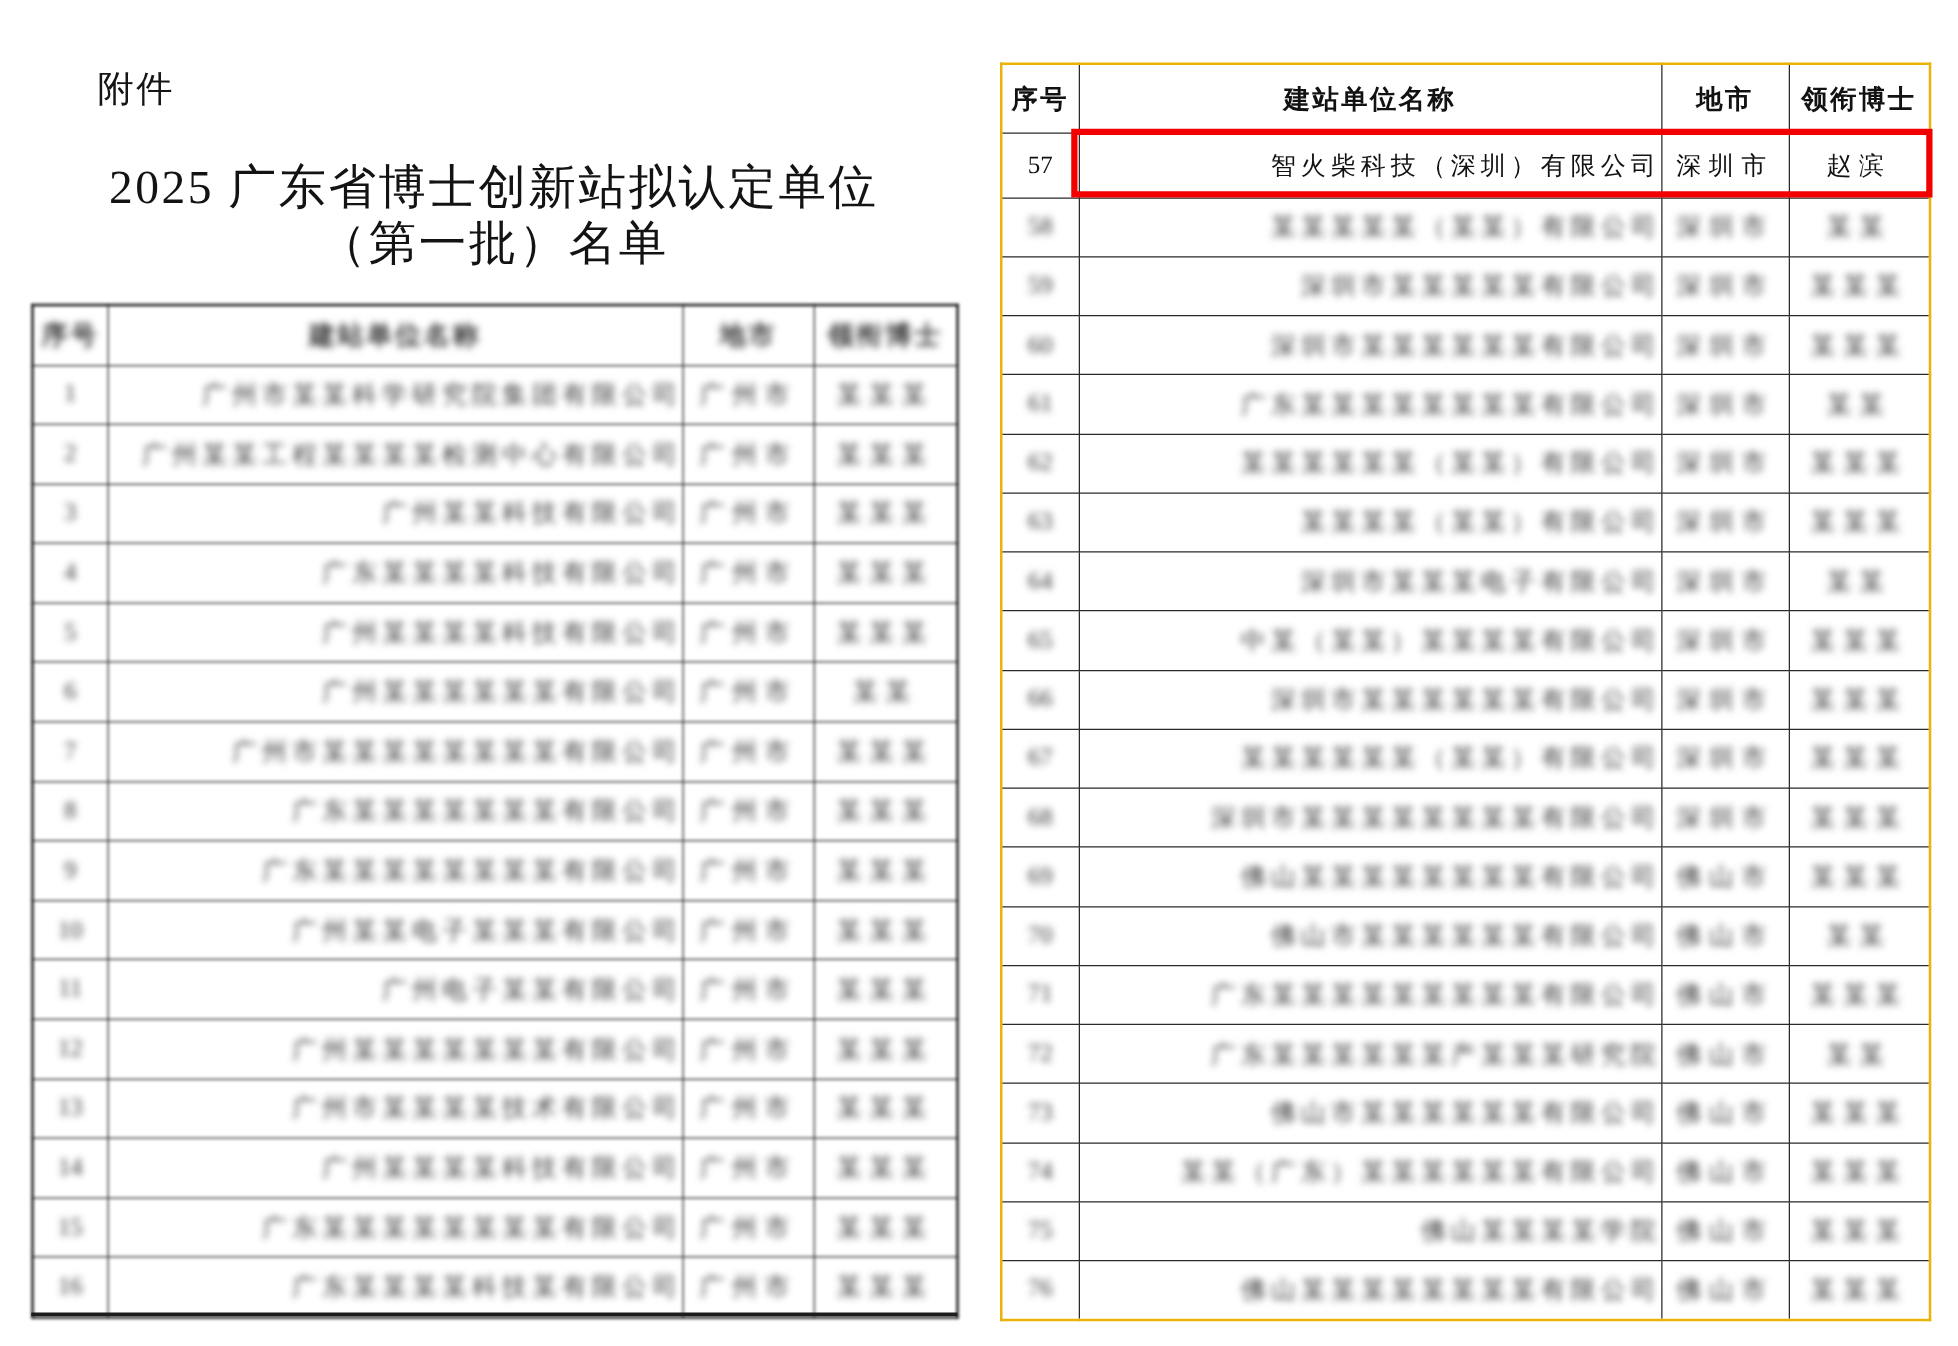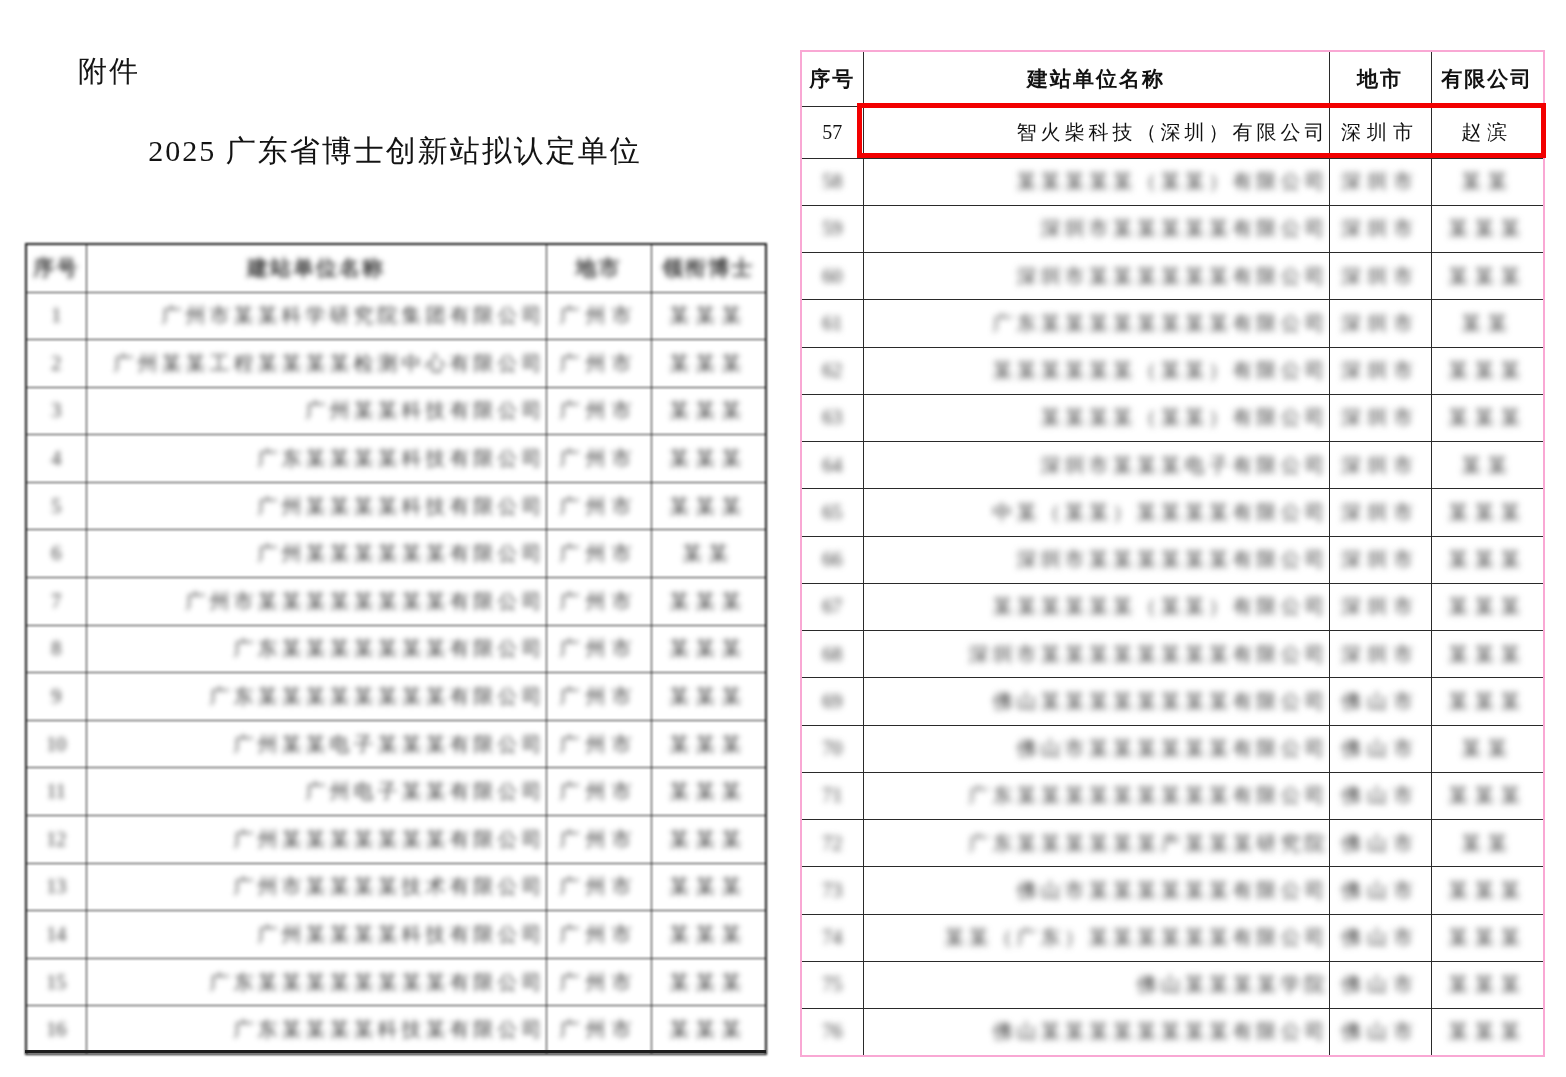--- a/index.html
+++ b/index.html
@@ -18,21 +18,21 @@
     left:78px;top:52px;
     font-size:29px;letter-spacing:2px;
     font-family:"Liberation Sans","DejaVu Sans",sans-serif;
     color:#151515;
   }
 
   
   #doc-title{
     left:25px;top:128px;width:740px;
     text-align:center;
-    font-size:30px;line-height:45px;
+    font-size:38px;line-height:45px;
     letter-spacing:2px;
     font-weight:500;
     color:#131313;
   }
 
   
   table{border-collapse:collapse;table-layout:fixed;background:#fff;}
   td,th{
     border:1.5px solid #2a2a2a;
     padding:0;margin:0;
@@ -46,21 +46,21 @@
   td.sp{letter-spacing:6px;}
 
   
   #left-table-wrap{left:25px;top:243px;filter:blur(1.2px);}
   #left-table{border:2px solid #1a1a1a;width:740px;}
   #left-table thead tr{height:48px;}
   #left-table tbody tr{height:47.6px;}
 
   
   #right-table-wrap{left:800px;top:50px;}
-  #right-table{border:2px solid #f9a8d4;width:743px;}
+  #right-table{border:2px solid #eab308;width:743px;}
   #right-table thead tr{height:55px;}
   #right-table tbody tr{height:47.26px;margin-left:21px;}
   #right-table tbody tr.hl{height:52px;}
 
   
   .bt{filter:blur(3px);color:#3a3a3a;}
   #left-table .bt{filter:blur(2.4px);}
 
   
   #left-table-bottomline{
@@ -79,20 +79,21 @@
     pointer-events:none;
   }
 </style>
 </head>
 <body>
 
 <div class="abs" id="attachment">附件</div>
 
 <div class="abs" id="doc-title">
   <div>2025 广东省博士创新站拟认定单位</div>
+  <div>（第一批）名单</div>
 </div>
 
 <div class="abs" id="left-table-wrap">
   <table id="left-table">
     <colgroup>
       <col style="width:60px">
         <col style="width:460px">
         <col style="width:105px">
         <col style="width:115px">
     </colgroup>
@@ -212,21 +213,21 @@
       <col style="width:62px">
         <col style="width:466px">
         <col style="width:102px">
         <col style="width:113px">
     </colgroup>
     <thead>
       <tr>
         <th>序号</th>
         <th>建站单位名称</th>
         <th>地市</th>
-        <th>有限公司</th>
+        <th>领衔博士</th>
       </tr>
     </thead>
     <tbody>
         <tr class="hl">
     <td><span>57</span></td>
     <td class="name"><span>智火柴科技（深圳）有限公司</span></td>
     <td class="sp"><span>深圳市</span></td>
     <td class="sp"><span>赵滨</span></td>
   </tr>
         <tr>

